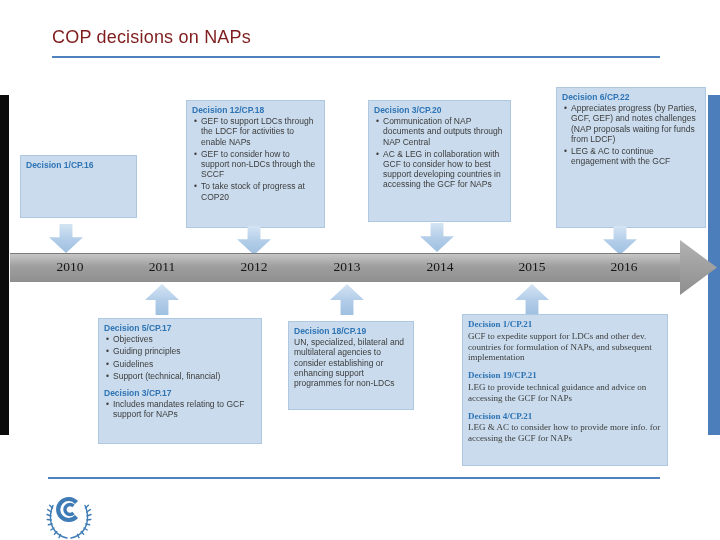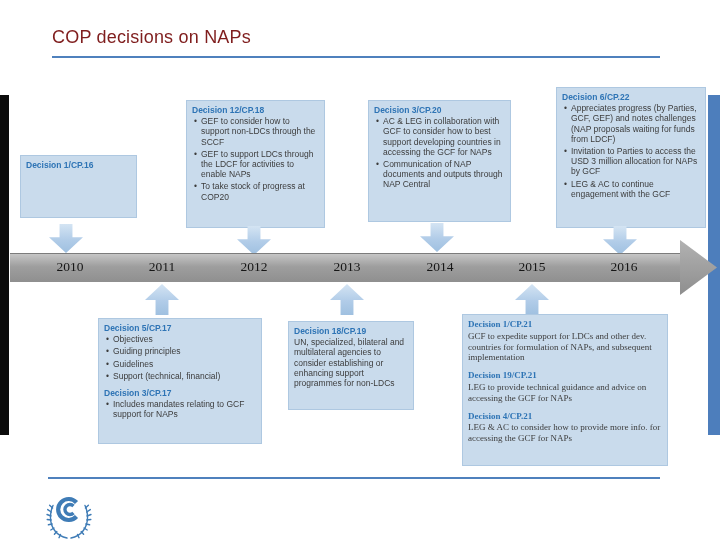--- a/index.html
+++ b/index.html
@@ -94,39 +94,38 @@
 <div class="abs bar-left"></div>
 <div class="abs bar-right"></div>
 
 <div class="abs box box-t1">
   <div class="box-title">Decision 1/CP.16</div>
 </div>
 
 <div class="abs box box-t2">
   <div class="box-title">Decision 12/CP.18</div>
   <ul>
+    <li>GEF to support LDCs through the LDCF for activities to enable NAPs</li>
     <li>GEF to consider how to support non-LDCs through the SCCF</li>
-    <li>GEF to support LDCs through the LDCF for activities to enable NAPs</li>
     <li>To take stock of progress at COP20</li>
   </ul>
 </div>
 
 <div class="abs box box-t3">
   <div class="box-title">Decision 3/CP.20</div>
   <ul>
+    <li>Communication of NAP documents and outputs through NAP Central</li>
     <li>AC &amp; LEG in collaboration with GCF to consider how to best support developing countries in accessing the GCF for NAPs</li>
-    <li>Communication of NAP documents and outputs through NAP Central</li>
   </ul>
 </div>
 
 <div class="abs box box-t4">
   <div class="box-title">Decision 6/CP.22</div>
   <ul>
     <li>Appreciates progress (by Parties, GCF, GEF) and notes challenges (NAP proposals waiting for funds from LDCF)</li>
-    <li>Invitation to Parties to access the USD 3 million allocation for NAPs by GCF</li>
     <li>LEG &amp; AC to continue engagement with the GCF</li>
   </ul>
 </div>
 
 <div class="abs arrow-down ad1"></div>
 <div class="abs arrow-down ad2"></div>
 <div class="abs arrow-down ad3"></div>
 <div class="abs arrow-down ad4"></div>
 
 <div class="abs timeline-bar"></div>

